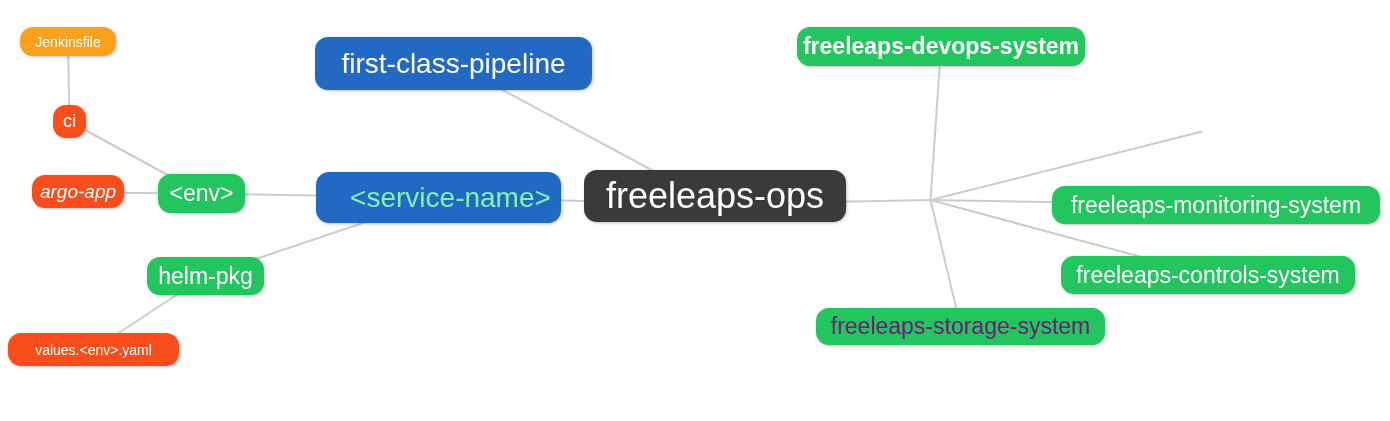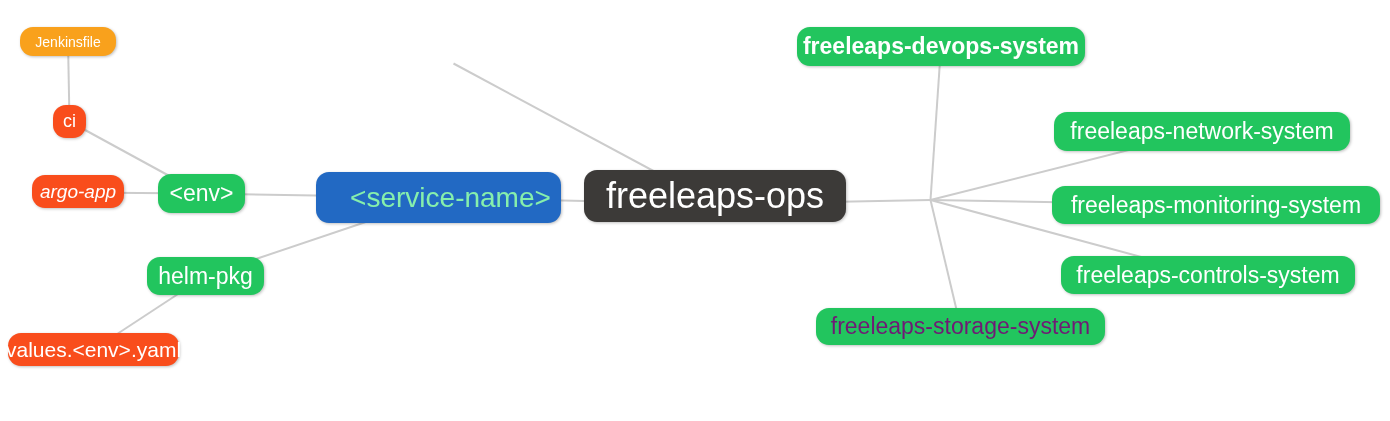--- a/index.html
+++ b/index.html
@@ -37,21 +37,21 @@
     box-shadow: 1px 1px 3px rgba(0,0,0,0.25);
     cursor: default;
     box-sizing: border-box;
   }
   
   #n-jenkinsfile   { left:  20px; top:  27px; width:  96px; height: 29px; font-size: 14px; }
   #n-ci            { left:  53px; top: 105px; width:  33px; height: 33px; font-size: 18px; }
   #n-argo-app      { left:  32px; top: 175px; width:  92px; height: 33px; font-size: 19px; font-style: italic; }
   #n-env           { left: 158px; top: 174px; width:  87px; height: 39px; font-size: 23px; }
   #n-helm-pkg      { left: 147px; top: 257px; width: 117px; height: 38px; font-size: 23px; }
-  #n-values        { left:   8px; top: 333px; width: 171px; height: 33px; font-size: 21px; }
+  #n-values        { left:   8px; top: 333px; width: 171px; height: 33px; font-size: 14px; }
   #n-fcp           { left: 315px; top:  37px; width: 277px; height: 53px; font-size: 28px; }
   #n-service-name  { left: 316px; top: 172px; width: 245px; height: 51px; font-size: 28px; }
   #n-root          { left: 584px; top: 170px; width: 262px; height: 52px; font-size: 36px; }
   #n-manifests     { left: 851px; top: 174px; width: 159px; height: 52px; font-size: 28px; }
   #n-devops        { left: 797px; top:  27px; width: 288px; height: 39px; font-size: 23px; }
   #n-network       { left:1054px; top: 112px; width: 296px; height: 39px; font-size: 23px; }
   #n-monitoring    { left:1052px; top: 186px; width: 328px; height: 38px; font-size: 23px; }
   #n-controls      { left:1061px; top: 256px; width: 294px; height: 38px; font-size: 23px; }
   #n-storage       { left: 816px; top: 308px; width: 289px; height: 37px; font-size: 23px; }
 </style>
@@ -76,21 +76,21 @@
     <line x1="1208" y1="275" x2="930.5" y2="200" stroke="#cccccc"></line>
     <line x1="960.5" y1="326.5" x2="930.5" y2="200" stroke="#cccccc"></line>
   </svg>
 
   <div class="node" id="n-jenkinsfile" style="background: rgb(249, 161, 28); color: rgb(255, 255, 255);">Jenkinsfile</div>
   <div class="node" id="n-ci" style="background: rgb(249, 77, 28); color: rgb(255, 255, 255);">ci</div>
   <div class="node" id="n-argo-app" style="background: rgb(249, 77, 28); color: rgb(255, 255, 255);">argo-app</div>
   <div class="node" id="n-env" style="background: rgb(34, 197, 94); color: rgb(255, 255, 255);">&lt;env&gt;</div>
   <div class="node" id="n-helm-pkg" style="background: rgb(34, 197, 94); color: rgb(255, 255, 255);">helm-pkg</div>
   <div class="node" id="n-values" style="background: rgb(249, 77, 28); color: rgb(255, 255, 255);">values.&lt;env&gt;.yaml</div>
+  <div class="node" id="n-fcp" style="background: rgb(34, 105, 195); color: rgb(255, 255, 255);">first-class-pipeline</div>
   <div class="node" id="n-service-name" style="background: rgb(34, 105, 195); color: #86efac; padding-left: 24px;">&lt;service-name&gt;</div>
   <div class="node" id="n-root" style="background: rgb(60, 58, 56); color: rgb(255, 255, 255);">freeleaps-ops</div>
   <div class="node" id="n-devops" style="background: rgb(34, 197, 94); color: rgb(255, 255, 255); font-weight: bold;">freeleaps-devops-system</div>
-  <div class="node" id="n-network" style="background: rgb(34, 197, 94); color: rgb(255, 255, 255);">freeleaps-network-system</div>
   <div class="node" id="n-monitoring" style="background: rgb(34, 197, 94); color: rgb(255, 255, 255);">freeleaps-monitoring-system</div>
   <div class="node" id="n-controls" style="background: rgb(34, 197, 94); color: rgb(255, 255, 255);">freeleaps-controls-system</div>
   <div class="node" id="n-storage" style="background: rgb(34, 197, 94); color: #701a75;">freeleaps-storage-system</div>
 
 </div>
 
 </body></html>

